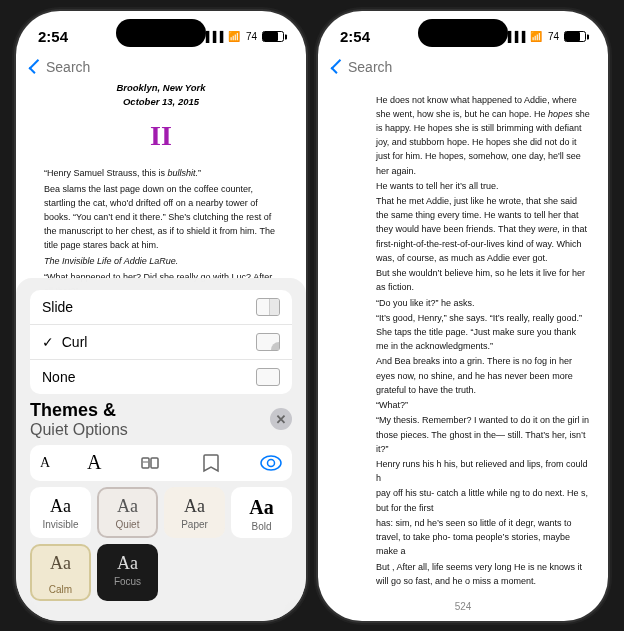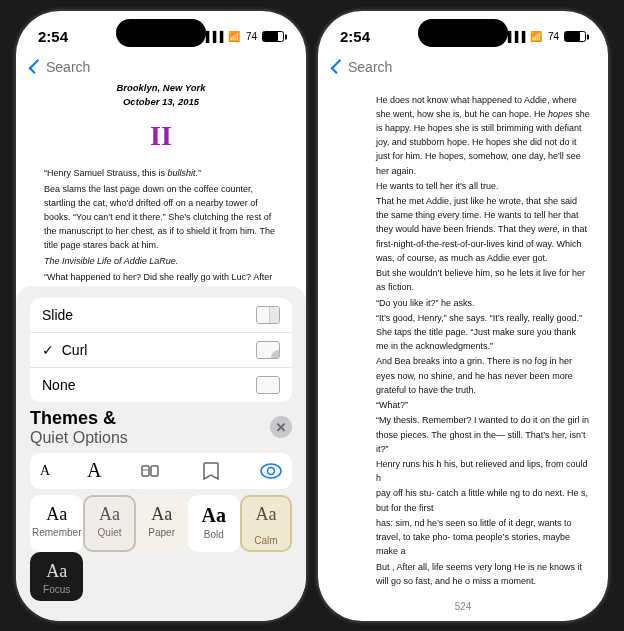--- a/index.html
+++ b/index.html
@@ -273,21 +273,22 @@
       display: flex;
       align-items: center;
       justify-content: center;
       color: #007AFF;
       font-size: 15px;
     }
 
     
     .theme-grid {
       display: grid;
-      grid-template-columns: 1fr 1fr 1fr 1fr 1fr;
+      grid-template-columns: 1fr 1fr 1fr 1fr;
+      gap: 6px;
     }
 
     .theme-card {
       background: #fff;
       border-radius: 10px;
       padding: 8px 0 4px;
       display: flex;
       flex-direction: column;
       align-items: center;
       border: 2px solid transparent;
@@ -438,21 +439,21 @@
                 <ellipse cx="11" cy="8" rx="10" ry="7" stroke="#007AFF" stroke-width="1.5"></ellipse>
                 <circle cx="11" cy="8" r="3.5" stroke="#007AFF" stroke-width="1.5"></circle>
               </svg>
           </div>
         </div>
 
         <div class="theme-grid">
 
           <div class="theme-card">
             <span class="theme-aa">Aa</span>
-            <span class="theme-name">Remember</span>
+            <span class="theme-name">Invisible</span>
           </div>
 
           <div class="theme-card" style="background:#f0ece8;border:2px solid #c8bfbb;">
             <span class="theme-aa quiet">Aa</span>
             <span class="theme-name" style="color:#7a6a60;">Quiet</span>
           </div>
 
           <div class="theme-card" style="background:#f5f0e8;">
             <span class="theme-aa paper">Aa</span>
             <span class="theme-name">Paper</span>

